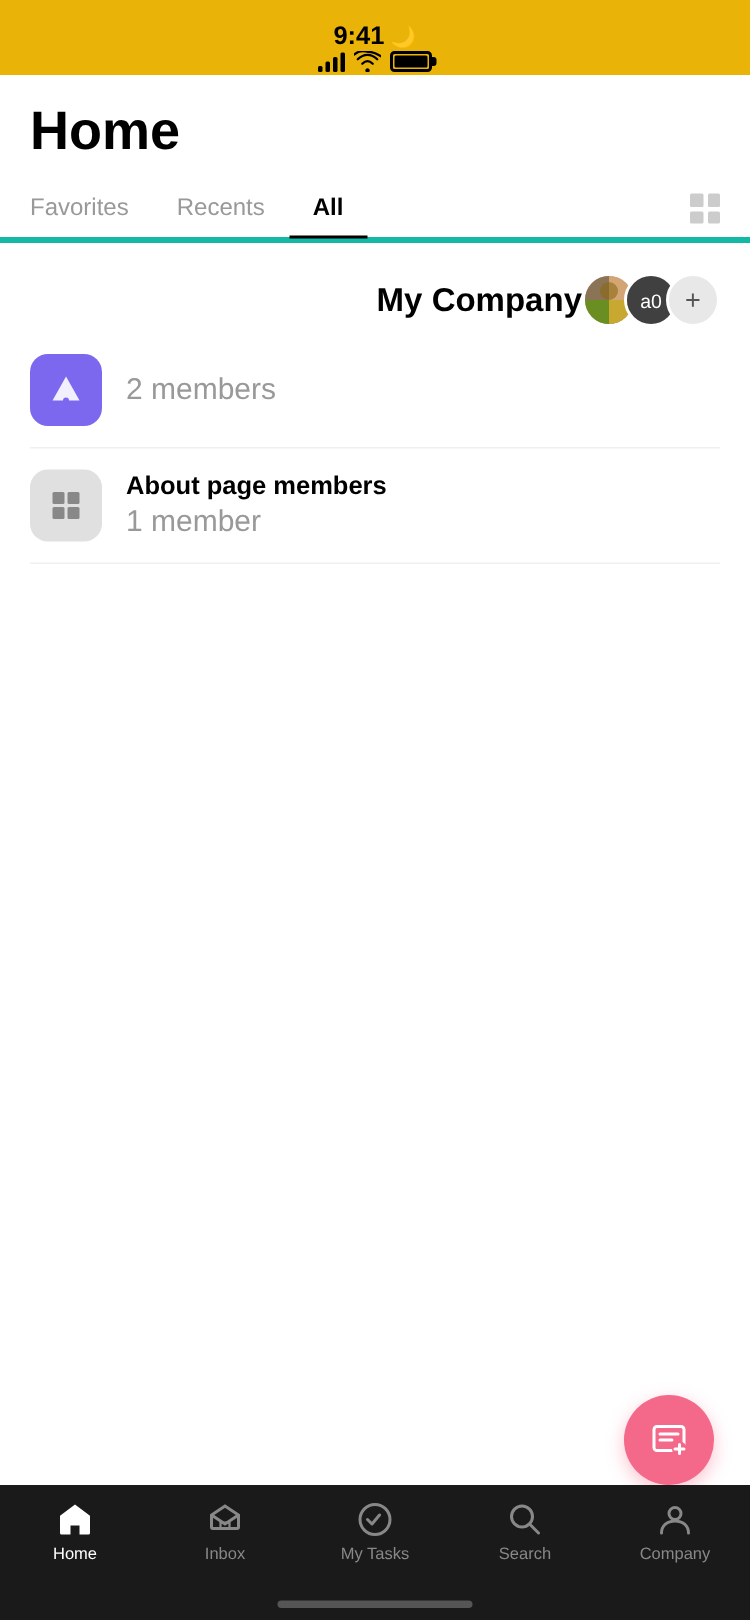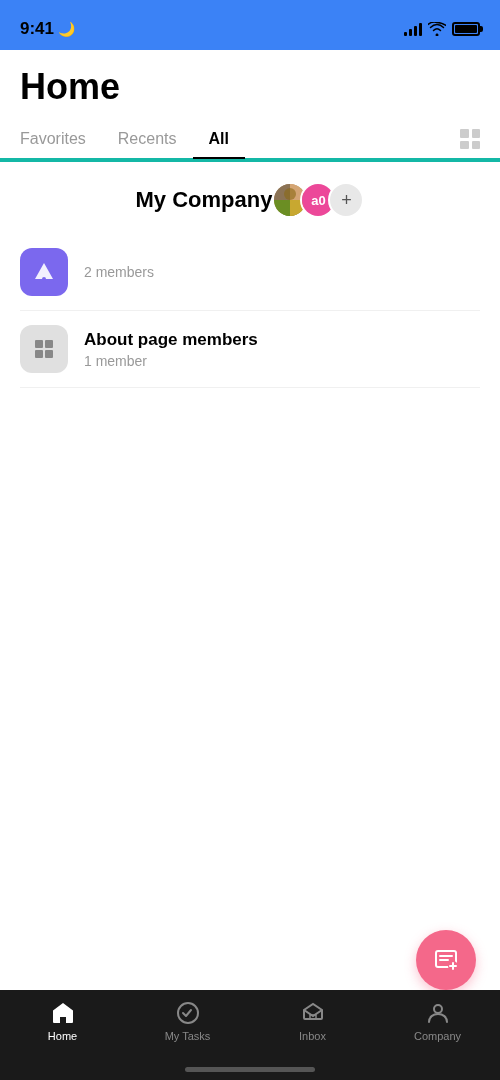--- a/index.html
+++ b/index.html
@@ -16,21 +16,22 @@
       position: relative;
     }
 
     
     .status-bar {
       display: flex;
       justify-content: space-between;
       align-items: center;
       padding: 14px 20px 6px 20px;
       height: 50px;
-      background: #3b82f6;
+      background: #eab308;
+      flex-direction: column;
     }
 
     .status-time {
       font-size: 17px;
       font-weight: 600;
       color: #000;
       display: flex;
       align-items: center;
       gap: 4px;
     }
@@ -159,22 +160,22 @@
     }
 
     
     .section {
       padding: 20px 20px 0 20px;
     }
 
     .section-header {
       display: flex;
       align-items: center;
-      justify-content: center;
-      margin-bottom: 16px;
+      justify-content: flex-end;
+      margin-bottom: 4px;
     }
 
     .section-title {
       font-size: 22px;
       font-weight: 700;
       color: #000;
     }
 
     .avatars-group {
       display: flex;
@@ -202,29 +203,29 @@
     .avatar-img {
       background: linear-gradient(135deg, #8B7355, #D4A574, #6B8E23, #8B6914);
       width: 100%;
       height: 100%;
       display: flex;
       align-items: center;
       justify-content: center;
     }
 
     .avatar-letter {
-      background: #ec4899;
+      background: #404040;
       color: #fff;
       width: 100%;
       height: 100%;
       display: flex;
       align-items: center;
       justify-content: center;
       font-size: 13px;
-      font-weight: 700;
+      font-weight: 400;
     }
 
     .avatar-add {
       background: #e8e8e8;
       color: #555;
       font-size: 18px;
       font-weight: 400;
     }
 
     
@@ -269,21 +270,21 @@
     }
 
     .project-name {
       font-size: 17px;
       font-weight: 600;
       color: #000;
       margin-bottom: 3px;
     }
 
     .project-members {
-      font-size: 14px;
+      font-size: 20px;
       color: #999;
     }
 
     
     .fab {
       position: absolute;
       bottom: 90px;
       right: 24px;
       width: 60px;
       height: 60px;
@@ -469,35 +470,42 @@
 
   <div class="tab-bar-item active">
     <svg viewBox="0 0 26 26" fill="none">
       <path d="M3 10.5L13 3l10 7.5V22a1 1 0 01-1 1H16v-6h-6v6H4a1 1 0 01-1-1V10.5z" fill="white"></path>
     </svg>
     <span class="tab-bar-label">Home</span>
   </div>
 
   <div class="tab-bar-item">
     <svg viewBox="0 0 26 26" fill="none">
-      <circle cx="13" cy="13" r="10" stroke="#888" stroke-width="2"></circle>
-      <path d="M8 13l3 3 5-6" stroke="#888" stroke-width="2" stroke-linecap="round" stroke-linejoin="round"></path>
-    </svg>
-    <span class="tab-bar-label">My Tasks</span>
-  </div>
-
-  <div class="tab-bar-item">
-    <svg viewBox="0 0 26 26" fill="none">
       <path d="M4 18V10l9-6 9 6v8a1 1 0 01-1 1H5a1 1 0 01-1-1z" stroke="#888" stroke-width="2" fill="none"></path>
       <path d="M4 10l9 6 9-6" stroke="#888" stroke-width="2"></path>
       <path d="M10 19v-4h6v4" stroke="#888" stroke-width="1.5" fill="none"></path>
     </svg>
     <span class="tab-bar-label">Inbox</span>
   </div>
 
+  <div class="tab-bar-item">
+    <svg viewBox="0 0 26 26" fill="none">
+      <circle cx="13" cy="13" r="10" stroke="#888" stroke-width="2"></circle>
+      <path d="M8 13l3 3 5-6" stroke="#888" stroke-width="2" stroke-linecap="round" stroke-linejoin="round"></path>
+    </svg>
+    <span class="tab-bar-label">My Tasks</span>
+  </div>
+
+  <div class="tab-bar-item">
+    <svg viewBox="0 0 26 26" fill="none">
+      <circle cx="11" cy="11" r="7" stroke="#888" stroke-width="2"></circle>
+      <path d="M16.5 16.5L22 22" stroke="#888" stroke-width="2" stroke-linecap="round"></path>
+    </svg>
+    <span class="tab-bar-label">Search</span>
+  </div>
 
   <div class="tab-bar-item">
     <svg viewBox="0 0 26 26" fill="none">
       <circle cx="13" cy="9" r="4" stroke="#888" stroke-width="2"></circle>
       <path d="M4 22c0-5 4-8 9-8s9 3 9 8" stroke="#888" stroke-width="2" stroke-linecap="round" fill="none"></path>
     </svg>
     <span class="tab-bar-label">Company</span>
   </div>
 
   <div class="home-indicator"></div>

